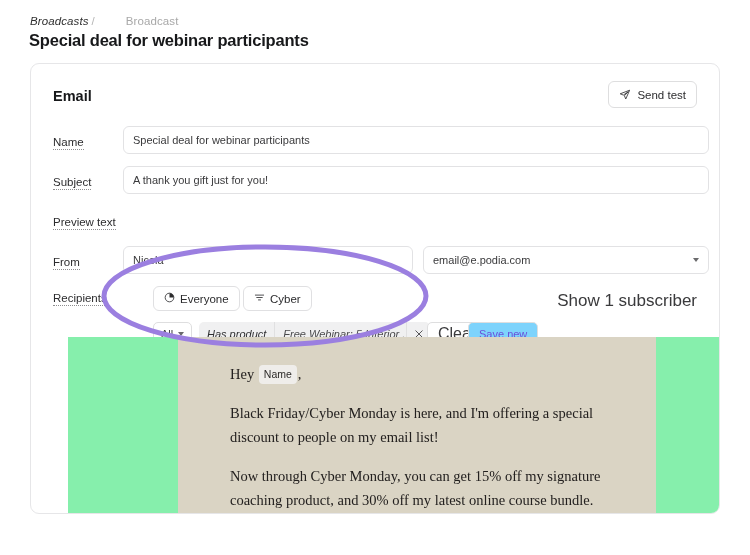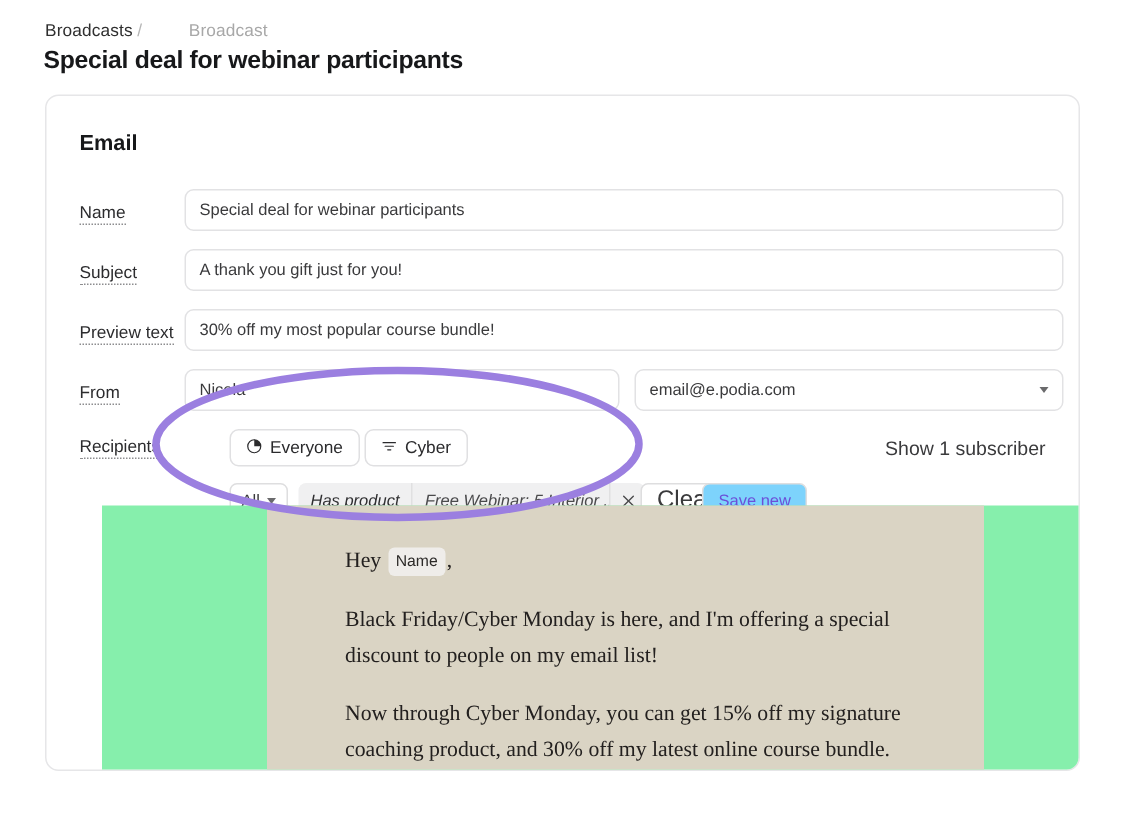--- a/index.html
+++ b/index.html
@@ -10,21 +10,21 @@
     overflow: hidden;
   }
   #root { position: relative; width: 750px; height: 555px; background: #ffffff; }
 
   
   .breadcrumb {
     position: absolute; left: 30px; top: 15px;
     font-size: 11.5px; color: #3d3d3d; letter-spacing: .1px;
     white-space: nowrap;
   }
-  .breadcrumb .crumb-link { color: #2f2f2f; }
+  .breadcrumb .crumb-link { color: #2f2f2f; font-style: italic; }
   .breadcrumb .crumb-sep { color: #b5b5b5; margin: 0 3px; }
   .breadcrumb .crumb-current { color: #a8a8a8; padding-left: 28px; }
 
   .page-title {
     position: absolute; left: 29px; top: 31px;
     font-size: 16.5px; font-weight: bold; color: #17181a;
     letter-spacing: -.2px; white-space: nowrap;
   }
 
   
@@ -87,21 +87,21 @@
     position: absolute; top: 0; height: 25px;
     display: flex; align-items: center; gap: 5px;
     padding: 0 10px;
     background: #fff; border: 1px solid #e0e0e2; border-radius: 6px;
     font-size: 11.5px; color: #2b2b2d; cursor: pointer; white-space: nowrap;
   }
   .chip-everyone { left: 122px; }
   .chip-filter   { left: 212px; }
   .show-subs {
     position: absolute; right: 22px; top: 5px;
-    font-size: 13px; color: #3a3a3c; cursor: pointer; white-space: nowrap;
+    font-size: 17px; color: #3a3a3c; cursor: pointer; white-space: nowrap;
   }
 
   
   .filter-row { position: relative; height: 34px; margin-top: 6px; }
   .fr-item { position: absolute; top: 0; height: 23px; display: flex; align-items: center; }
   .all-select {
     left: 122px; padding: 0 7px; gap: 5px;
     background: #fff; border: 1px solid #dededf; border-radius: 5px;
     font-size: 11px; color: #3a3a3c; cursor: pointer;
   }
@@ -165,37 +165,44 @@
   <div class="breadcrumb">
     <span class="crumb-link">Broadcasts</span><span class="crumb-sep">/</span><span class="crumb-current">Broadcast</span>
   </div>
 
   <div class="page-title">Special deal for webinar participants</div>
 
   <div class="card">
 
     <div class="card-head">
       <div class="card-title">Email</div>
+      <div class="send-test-btn">
+        <span class="ico">
+          <svg width="12" height="12" viewBox="0 0 16 16">
+            <path d="M14.2 1.6 1.6 6.4l4.2 1.7 6.6-4.6-5.2 5.5 1.8 4.3z" fill="none" stroke="#2d2d2f" stroke-width="1.1" stroke-linejoin="round"></path>
+          </svg>
+        </span>
+        <span>Send test</span>
+      </div>
     </div>
 
     <div class="form">
 
       <div class="row">
         <div class="row-label">Name</div>
         <div class="field">Special deal for webinar participants</div>
       </div>
 
       <div class="row">
         <div class="row-label">Subject</div>
         <div class="field">A thank you gift just for you!</div>
       </div>
 
       <div class="row">
         <div class="row-label">Preview text</div>
-        <div class="field">30% off my most popular course bundle!</div>
       </div>
 
       <div class="row">
         <div class="row-label">From</div>
         <div class="field half-left">Nicola</div>
         <div class="field half-right">
           <span>email@e.podia.com</span>
           <span class="caret-down"></span>
         </div>
       </div>

